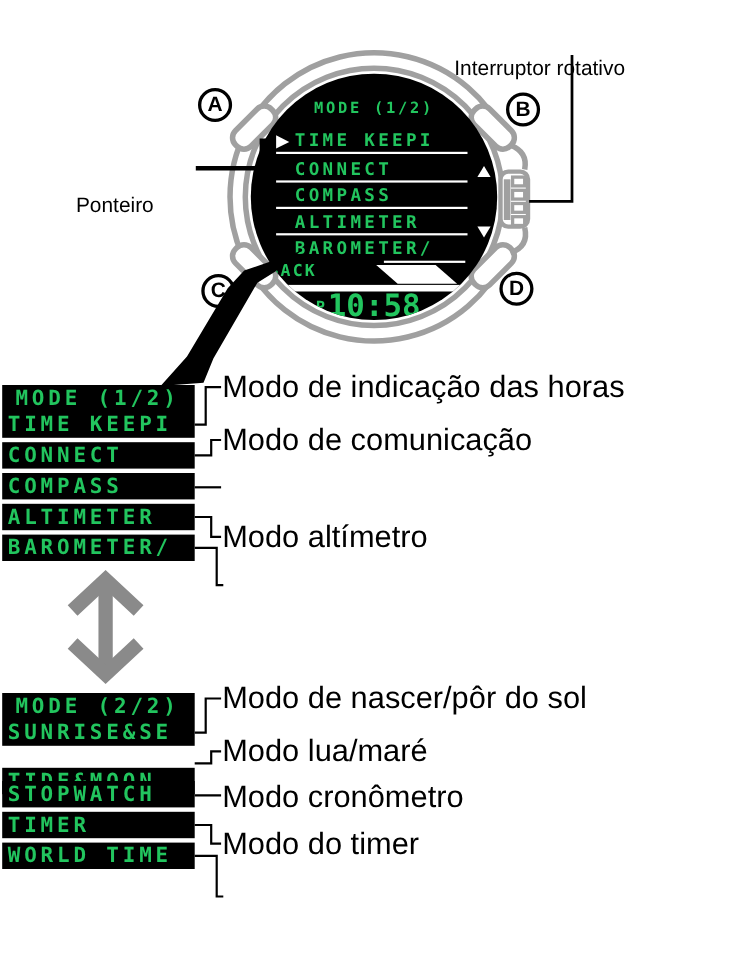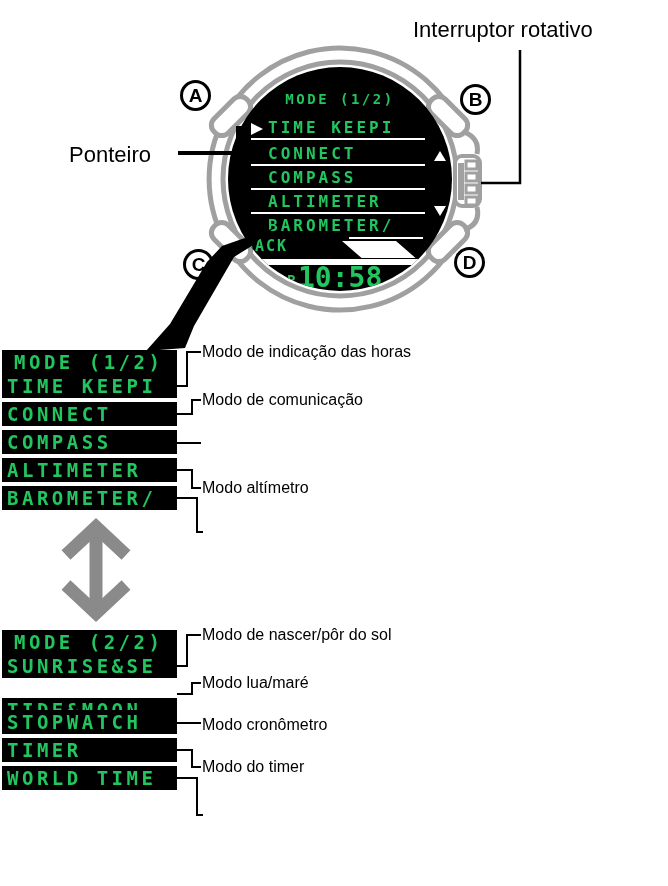--- a/index.html
+++ b/index.html
@@ -4,21 +4,21 @@
 <style>
   html,body{margin:0;padding:0;background:#fff;}
   #stage{
     position:relative;width:668px;height:886px;background:#fff;overflow:hidden;
     font-family:"Liberation Sans",sans-serif;color:#000;
   }
   svg.layer{position:absolute;left:0;top:0;pointer-events:none;}
   .z1{z-index:1}.z3{z-index:3}
 
   
-  .calloutLabel{position:absolute;font-size:22px;line-height:28px;white-space:nowrap;z-index:2;}
+  .calloutLabel{position:absolute;font-size:19px;line-height:28px;white-space:nowrap;z-index:2;margin-top:33px;}
 
   
   #display{
     position:absolute;left:228px;top:67px;width:224px;height:224px;
     background:#000;border-radius:50%;overflow:hidden;z-index:2;
   }
   .px{font-family:"DejaVu Sans Mono",monospace;font-weight:bold;color:#22c55e;white-space:nowrap;}
   #display .title{position:absolute;left:0;top:24px;width:100%;text-align:center;font-size:14px;letter-spacing:2.5px;}
   .wrow{position:absolute;left:23px;width:174px;height:24px;line-height:24px;padding-left:17px;
         box-sizing:border-box;font-size:16px;letter-spacing:3px;border-bottom:2px solid #fff;}
@@ -47,21 +47,21 @@
   
   .mbox{position:absolute;left:2px;width:175px;height:160px;z-index:2;}
   .mblockA{position:absolute;left:0;top:0;width:175px;height:48px;background:#000;}
   .mline{height:24px;line-height:24px;font-size:19px;letter-spacing:3.5px;box-sizing:border-box;}
   .mtitle{padding-left:12px;}
   .mfirst{padding-left:5px;}
   .mrow{position:absolute;left:0;width:175px;height:24px;line-height:24px;background:#000;
         padding-left:5px;box-sizing:border-box;font-size:19px;letter-spacing:3.5px;}
 
   
-  .desc{position:absolute;left:202px;font-size:16px;line-height:28px;white-space:nowrap;z-index:2;}
+  .desc{position:absolute;left:202px;font-size:28px;line-height:28px;white-space:nowrap;z-index:2;}
 </style>
 </head>
 <body>
 
 <div id="stage">
 
   <svg class="layer z1" width="668" height="886" viewBox="0 0 668 886">
 
     <path d="M 459,234 A 131 131 0 1 1 459,124" fill="none" stroke="#a0a0a0" stroke-width="5"></path>
 

